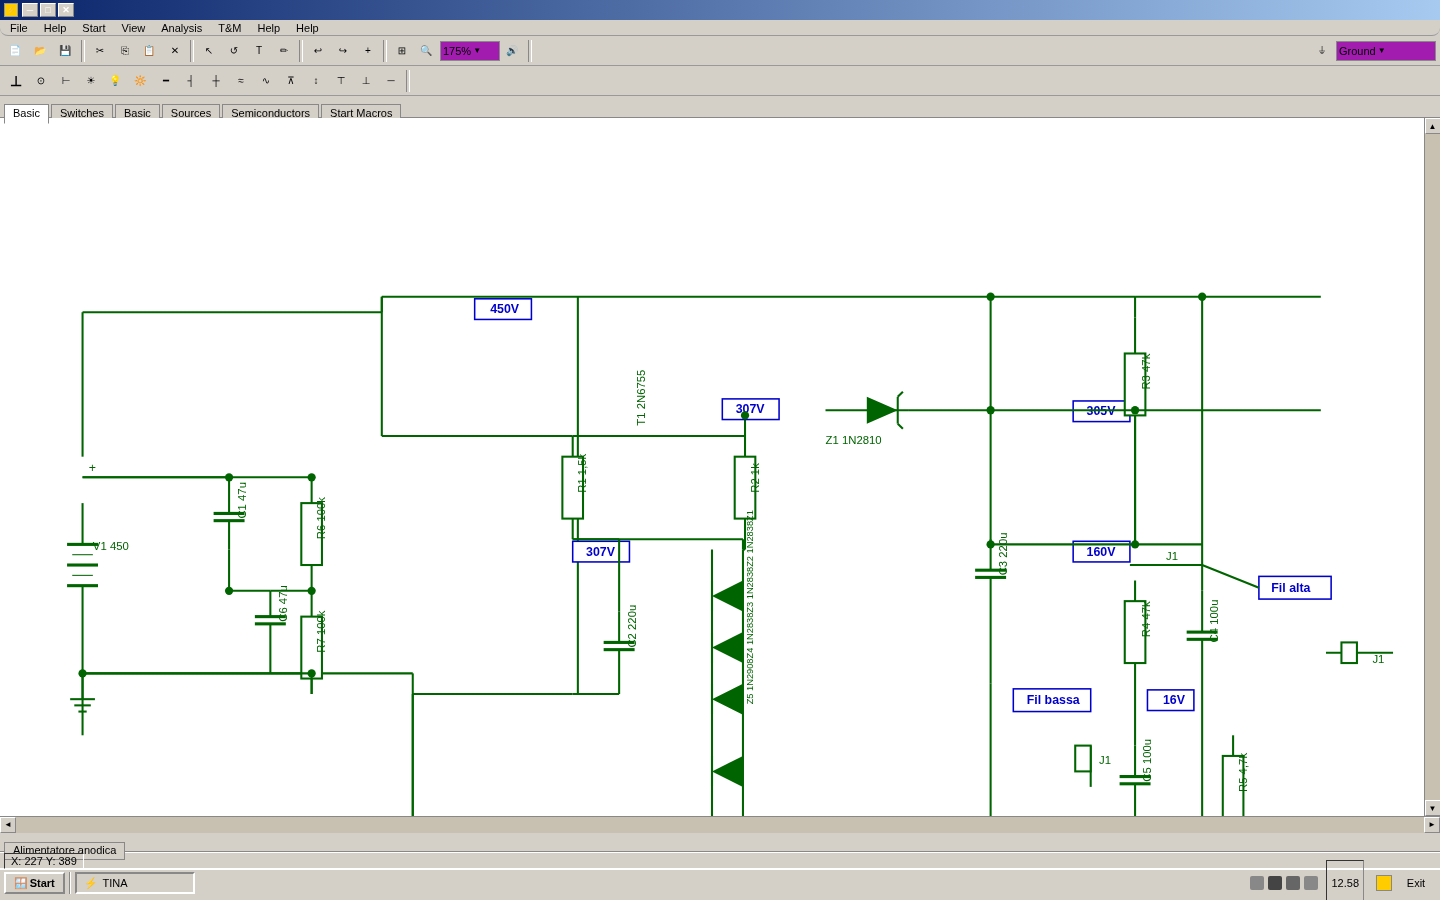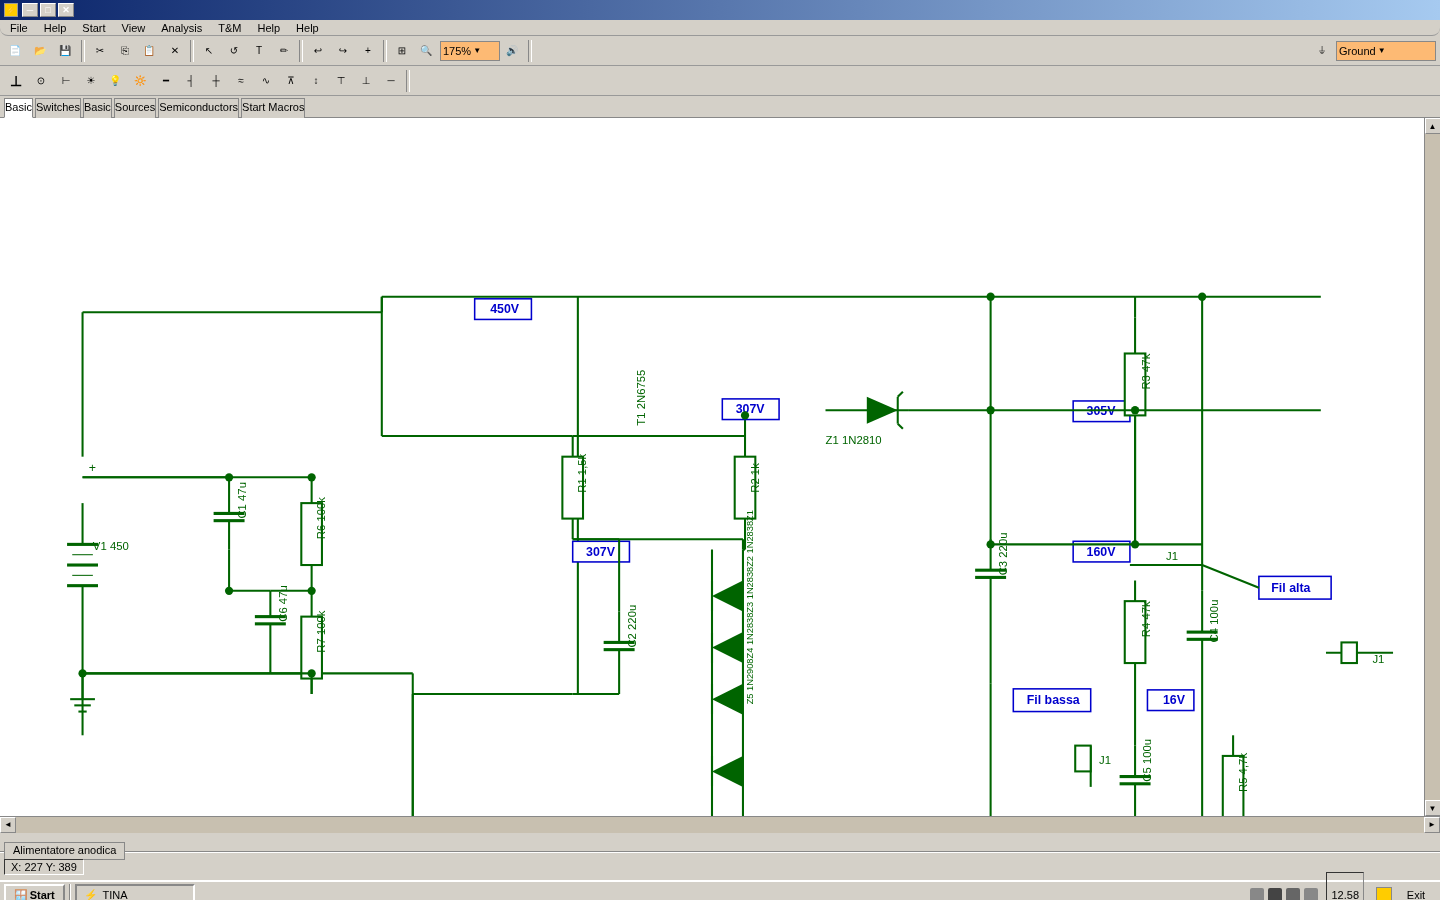--- a/index.html
+++ b/index.html
@@ -53,21 +53,21 @@
       border-bottom: 1px solid #999;
     }
     .tb-btn {
       width: 24px; height: 22px; background: #d4d0c8;
       border: 1px solid #d4d0c8;
       display: flex; align-items: center; justify-content: center;
       cursor: pointer; font-size: 10px;
     }
     .tb-sep { width: 4px; height: 22px; border-left: 1px solid #888; border-right: 1px solid #fff; margin: 0 2px; }
     .tb-dropdown {
-      height: 20px; background: #fdba74; border: 1px solid #888;
+      height: 20px; background: #a21caf; border: 1px solid #888;
       font-size: 11px; padding: 0 2px; display: flex; align-items: center;
       min-width: 60px;
     }
     .tb-dropdown-arrow { font-size: 8px; margin-left: 2px; }
 
     
     #toolbar2 {
       background: #d4d0c8;
       height: 30px;
       display: flex;
@@ -81,29 +81,29 @@
     #tab-bar {
       background: #d4d0c8;
       height: 22px;
       display: flex;
       align-items: flex-end;
       padding-left: 4px;
       border-bottom: 1px solid #888;
     }
     .tab {
       height: 20px;
-      padding: 2px 0;
+      padding: 2px 8px;
       background: #d4d0c8;
       border: 1px solid #888;
       border-bottom: none;
       margin-right: 2px;
       cursor: pointer;
       font-size: 11px;
       position: relative;
-      top: 1px;
+      top: 7px;
     }
     .tab.active {
       background: white;
       border-bottom: 1px solid white;
       z-index: 1;
     }
 
     
     #schematic-canvas {
       flex: 1;
@@ -155,21 +155,21 @@
       height: 18px; padding: 1px 8px;
       background: #d4d0c8;
       border: 1px solid #888;
       font-size: 11px;
       cursor: pointer;
       margin-top: 18px;
     }
 
     
     #status-bar {
-      height: 28px;
+      height: 16px;
       background: #d4d0c8;
       display: flex;
       align-items: center;
       padding: 0 4px;
       border-top: 1px solid #fff;
       font-size: 11px;
     }
     .status-section {
       border: 1px inset #888;
       border-top-color: #888;

